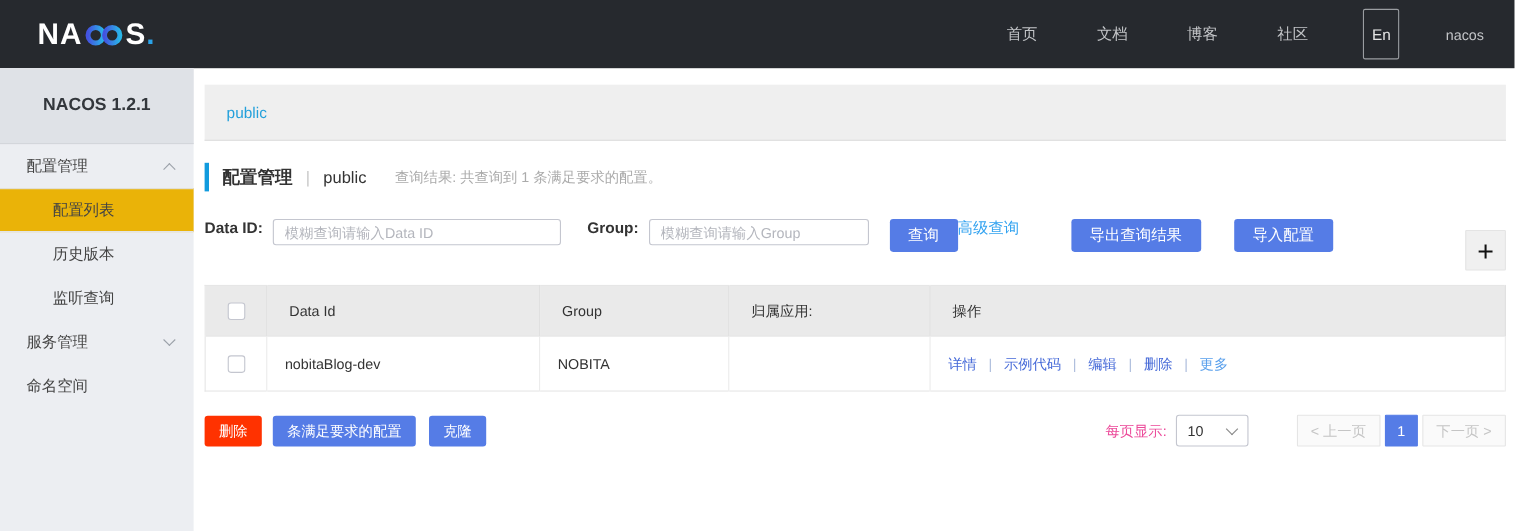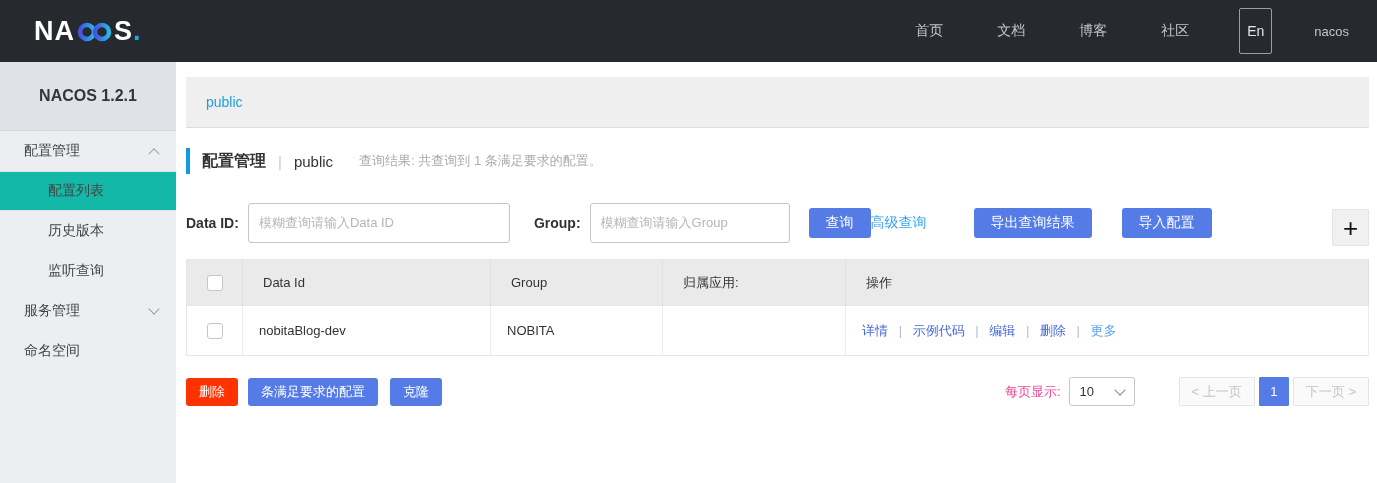--- a/index.html
+++ b/index.html
@@ -21,21 +21,21 @@
 
   
   .wrap { display: flex; height: 421px; }
   .sidebar { width: 176px; background: #eceef2; flex-shrink: 0; }
   .side-title { height: 69px; background: #dfe2e7; display: flex; align-items: center;
     justify-content: center; font-size: 16px; font-weight: bold; color: #33373c;
     border-bottom: 1px solid #d3d6db; }
   .menu-item { height: 40px; display: flex; align-items: center; padding: 0 18px 0 24px;
     font-size: 14px; color: #444; cursor: pointer; }
   .menu-item.sub { padding-left: 48px; }
-  .menu-item.selected { background: #14b8a6; border-top: 1px solid #e2e4e8;
+  .menu-item.selected { background: #eab308; border-top: 1px solid #e2e4e8;
     border-bottom: 1px solid #e2e4e8; }
   .chev { width: 8px; height: 8px; border-right: 1px solid #9aa0a8;
     border-bottom: 1px solid #9aa0a8; margin-left: auto; }
   .chev.up { transform: rotate(-135deg) translate(-2px,-2px); }
   .chev.down { transform: rotate(45deg); margin-top: -4px; }
 
   .main { flex: 1; padding: 15px 8px 0 10px; }
 
   
   .crumb-strip { height: 51px; background: #efefef; border-bottom: 1px solid #dcdcdc;
@@ -44,23 +44,23 @@
 
   
   .sec-head { display: flex; align-items: center; margin: 19px 0 0 0; height: 28px; }
   .accent-bar { width: 4px; height: 26px; background: #119bde; }
   .sec-title { font-size: 16px; font-weight: bold; color: #333; margin-left: 12px; }
   .sec-sep { color: #c8c8c8; font-size: 15px; margin: 0 12px; }
   .sec-ns { font-size: 15px; color: #333; }
   .sec-result { font-size: 13px; color: #ababab; margin-left: 26px; }
 
   
-  .qrow { display: flex; align-items: center; margin-top: 24px; }
+  .qrow { display: flex; align-items: flex-start; margin-top: 24px; }
   .qlabel { font-size: 14px; font-weight: bold; color: #333; }
-  .qinput { height: 40px; width: 262px; border: 1px solid #c4c6cf; border-radius: 3px;
+  .qinput { height: 24px; width: 262px; border: 1px solid #c4c6cf; border-radius: 3px;
     margin-left: 9px; padding: 0 10px; font-size: 13px; color: #333;
     font-family: "Liberation Sans", sans-serif; }
   .qinput::placeholder { color: #b4b6bd; }
   .qinput.group { width: 200px; }
   .glabel { margin-left: 24px; }
   .btn { border: none; border-radius: 3px; background: #557ce6; color: #fff;
     font-size: 14px; height: 30px; padding: 0 17px; cursor: pointer;
     font-family: "Liberation Sans", sans-serif; }
   .btn.search { margin-left: 19px; }
   .adv-link { color: #33a3f0; font-size: 14px; cursor: pointer; }

